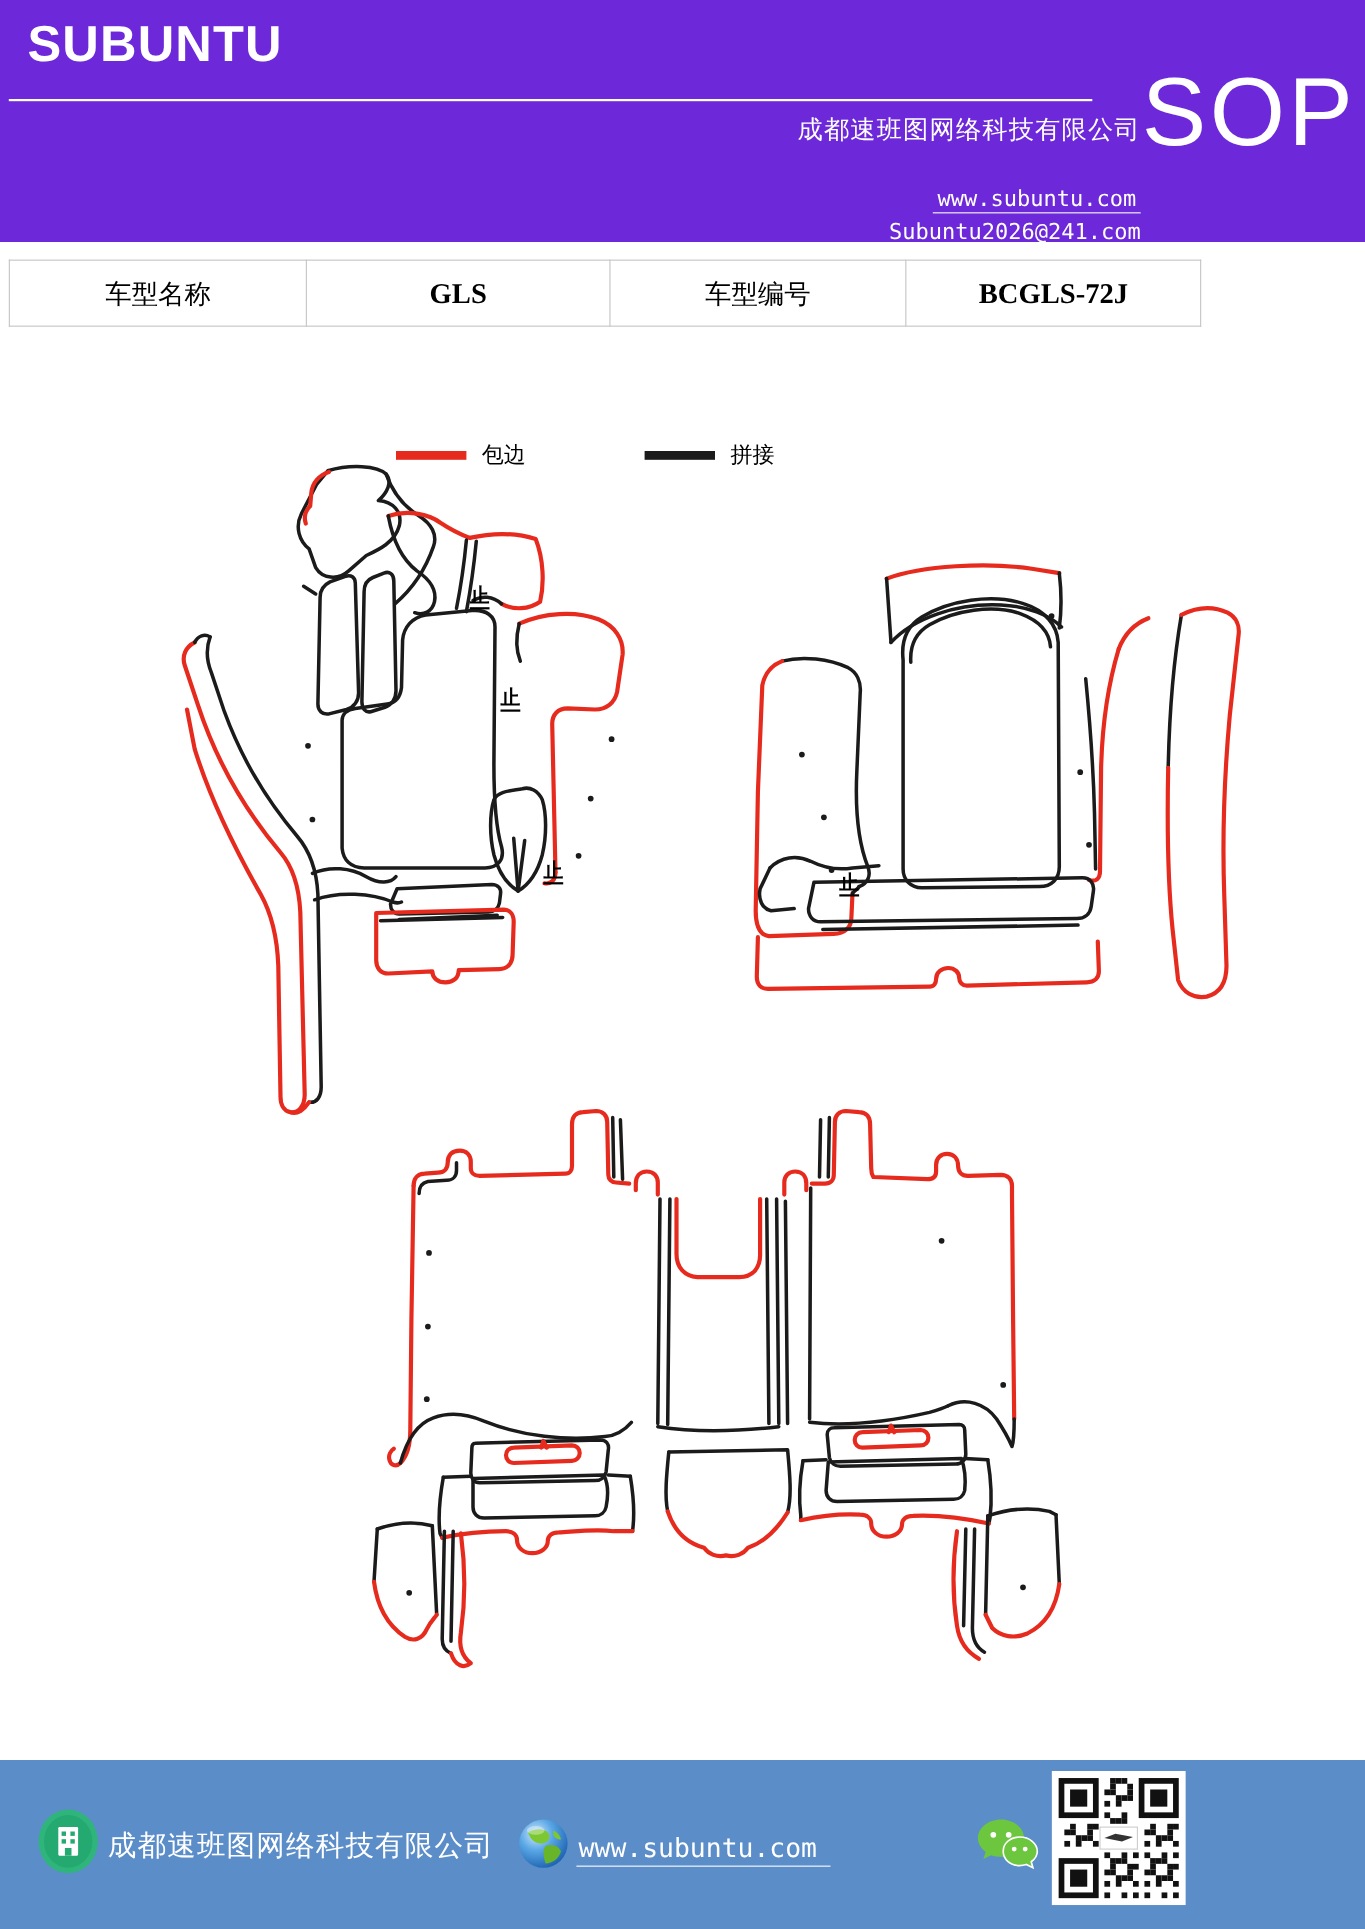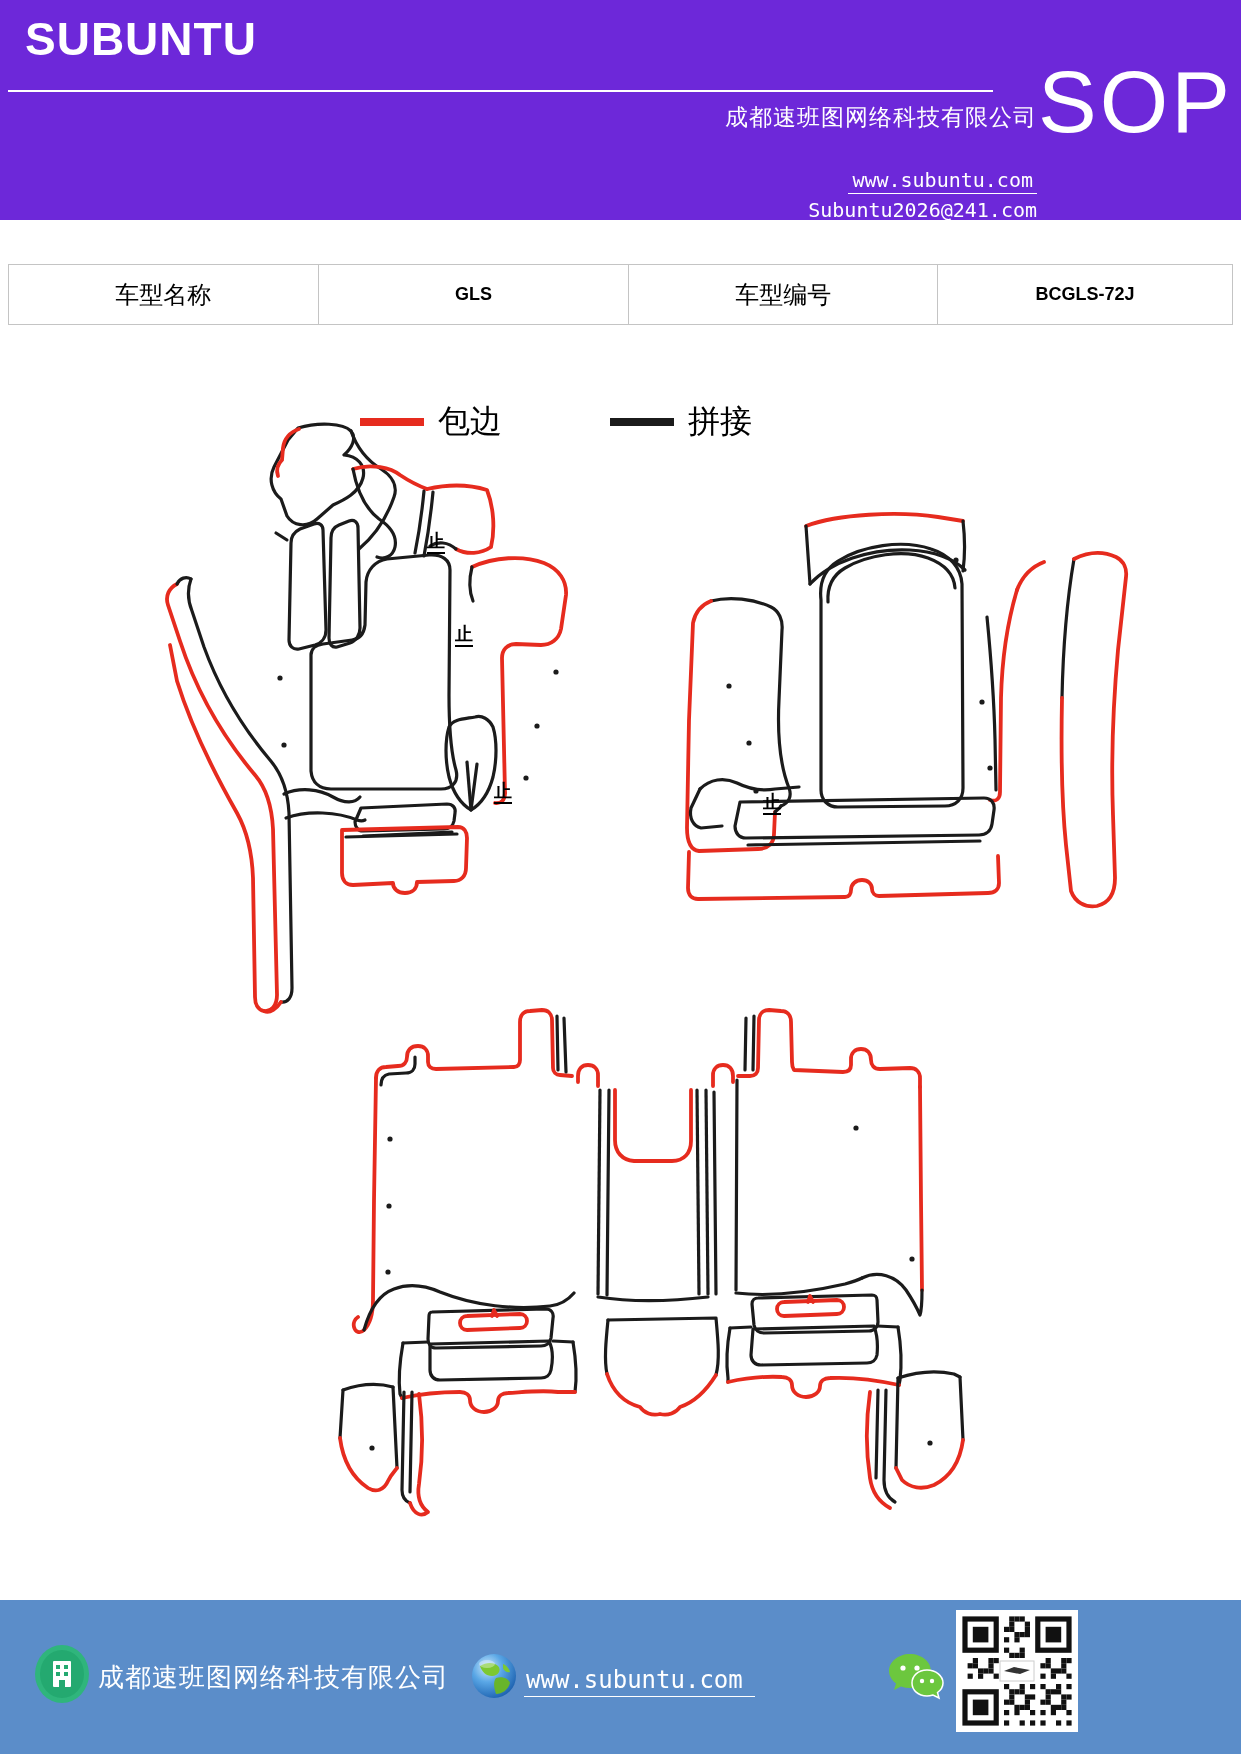--- a/index.html
+++ b/index.html
@@ -15,32 +15,32 @@
   .hdr-company{position:absolute;right:246px;top:102px;color:#fff;font-size:23px;
                font-family:"Liberation Serif", serif;letter-spacing:1px;}
   .hdr-web{position:absolute;right:246px;top:168px;color:#fff;font-size:20px;
            font-family:"DejaVu Sans Mono", monospace;border-bottom:1.5px solid #fff;
            padding:0 4px 1px 4px;cursor:pointer;}
   .hdr-mail{position:absolute;right:246px;top:198px;color:#fff;font-size:20px;
             font-family:"DejaVu Sans Mono", monospace;}
   .sop{position:absolute;left:1038px;top:58px;color:#fff;font-size:88px;font-weight:normal;
        letter-spacing:3px;line-height:1;font-family:"Liberation Sans", sans-serif;}
   
-  .info{position:absolute;left:8px;top:264px;width:1225px;border-collapse:collapse;}
+  .info{position:absolute;left:8px;top:236px;width:1084px;border-collapse:collapse;}
   .info td{border:1.5px solid #c4c4c4;height:57px;text-align:center;vertical-align:middle;}
   .info td.lab{font-size:24px;font-family:"Liberation Serif", serif;color:#000;}
-  .info td.val{font-size:18px;font-weight:bold;color:#000;}
+  .info td.val{font-size:26px;font-weight:bold;color:#000;font-family:Liberation Serif, serif;}
   .c1{width:310px;} .c2{width:311px;} .c3{width:309px;} .c4{width:295px;}
   
   .legend{position:absolute;left:360px;top:400px;display:flex;align-items:center;gap:18px;}
   .leg-item{display:flex;align-items:center;}
   .leg-swatch{display:inline-block;width:64px;height:8px;margin-right:14px;}
   .leg-swatch.red{background:#e62b1e;}
   .leg-swatch.blk{background:#1b1b1b;}
-  .leg-label{font-size:32px;font-family:"Liberation Serif", serif;color:#000;margin-right:90px;}
+  .leg-label{font-size:20px;font-family:"Liberation Serif", serif;color:#000;margin-right:90px;}
   
   .diagram{position:absolute;left:0;top:400px;width:1241px;height:1150px;}
   .diagram path{fill:none;stroke-linecap:round;stroke-linejoin:round;}
   .k{stroke:#1b1b1b;stroke-width:3.2;}
   .r{stroke:#e62b1e;stroke-width:3.8;}
   .dot{fill:#1b1b1b;stroke:none;}
   .stop{position:absolute;color:#000;font-size:18px;font-weight:bold;
         font-family:"Liberation Serif", serif;border-bottom:2px solid #000;line-height:1.1;}
   
   .ftr{position:absolute;left:0;top:1600px;width:1241px;height:154px;background:#5b8dc9;}

